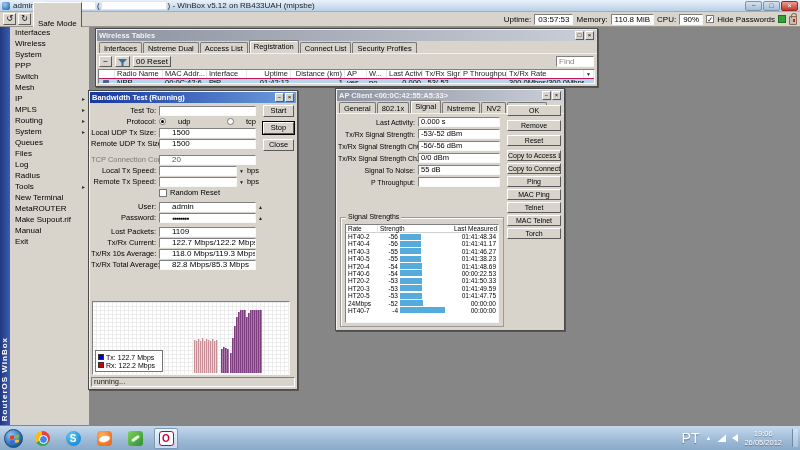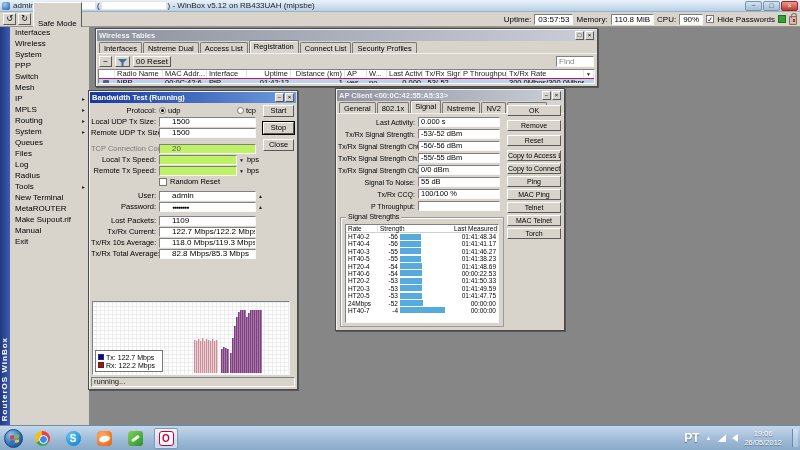--- a/index.html
+++ b/index.html
@@ -63,26 +63,26 @@
 .ralign{text-align:right;}
 .reg-ico{width:6px;height:6px;margin:1px 0 0 2px;background:#50618f;border-radius:1px;}
 
 
 #bw-win{left:-2px;top:63px;width:210px;height:300px;z-index:3;}
 #bw-rows{position:absolute;left:2px;top:14px;width:172px;}
 .bw-row{display:flex;align-items:center;height:11px;}
 .bw-label{width:68px;text-align:right;font-size:7.5px;padding-right:3px;white-space:nowrap;}
 .bw-label.dim{color:#7a7a7a;}
 .bw-input{width:97px;height:10px;line-height:8px;font-size:8px;padding:0 12px;white-space:nowrap;overflow:hidden;}
-.bw-input.dis{background:#bef264;color:#555;}
+.bw-input.dis{background:#ffffff;color:#555;}
 .bw-input.pw{font-size:5px;letter-spacing:-1px;line-height:9px;}
 .sel-wrap{display:flex;align-items:center;justify-content:space-between;padding:0 0 0 2px;}
 .sel-btn{width:9px;height:8px;font-size:5px;line-height:7px;text-align:center;background:#d8d4cc;border:1px solid;border-color:#fff #5a5a5a #5a5a5a #fff;}
 .bw-radio-row{width:97px;display:flex;justify-content:space-between;align-items:center;}
-.radio-wrap{display:flex;align-items:center;gap:2px;}
+.radio-wrap{display:flex;align-items:center;gap:12px;}
 .radio{width:7px;height:7px;border-radius:50%;background:#fff;border:1px solid #777;position:relative;}
 .radio.sel::after{content:"";position:absolute;left:1px;top:1px;width:3px;height:3px;border-radius:50%;background:#000;}
 .radio-lab{font-size:7.5px;}
 .cb-wrap{display:flex;align-items:center;gap:3px;}
 .cb{width:8px;height:8px;background:#fff;border:1px solid #777;font-size:7px;line-height:7px;text-align:center;}
 .cb-lab{font-size:7.5px;}
 .up-arrow,.dd-arrow{font-size:5px;margin-left:2px;color:#222;}
 .unit-lab{font-size:7.5px;margin-left:3px;}
 .bw-gap{width:100%;}
 #bw-buttons{position:absolute;right:3px;top:14px;width:31px;display:flex;flex-direction:column;gap:5px;}
@@ -127,21 +127,21 @@
 .task-slot.active{background:linear-gradient(#eaf3fb,#bcd4ea);border:1px solid #7d99b5;box-shadow:inset 0 0 2px #fff;}
 .chrome{width:15px;height:15px;border-radius:50%;background:conic-gradient(#ea4335 0 33%,#34a853 0 66%,#fbbc05 0 100%);position:relative;}
 .chrome::after{content:"";position:absolute;left:4px;top:4px;width:7px;height:7px;border-radius:50%;background:#4285f4;border:1.5px solid #fff;}
 .skype{width:15px;height:15px;border-radius:50%;background:radial-gradient(circle at 35% 30%,#66c8f2,#0078ca);color:#fff;font-size:10px;font-weight:bold;text-align:center;line-height:15px;}
 .mailapp{width:15px;height:15px;border-radius:4px;background:radial-gradient(circle at 35% 30%,#ffb15e,#e55b10);position:relative;}
 .mailapp::after{content:"";position:absolute;left:2px;top:5px;width:11px;height:6px;background:#fff;border-radius:50%;transform:rotate(-12deg);}
 .greenapp{width:15px;height:15px;border-radius:3px;background:linear-gradient(135deg,#7fd25a,#2f8f2f);position:relative;}
 .greenapp::after{content:"";position:absolute;left:3px;top:6px;width:9px;height:3px;background:#eaffea;border-radius:2px;transform:rotate(-35deg);}
 .operaapp{width:15px;height:15px;border-radius:3px;background:#fff;border:1px solid #c03;color:#c03;font-size:10px;font-weight:bold;text-align:center;line-height:13px;}
 .tray{margin-left:auto;display:flex;align-items:center;gap:6px;color:#fff;}
-.lang{font-size:12px;font-weight:bold;text-shadow:0 1px 1px rgba(0,0,0,.4);}
+.lang{font-size:14px;font-weight:normal;text-shadow:0 1px 1px rgba(0,0,0,.4);}
 .chev{font-size:6px;}
 .net-ico{width:9px;height:8px;background:linear-gradient(to top,#fff 0,#fff 100%);clip-path:polygon(0 100%,100% 0,100% 100%);opacity:.95;}
 .spk-ico{width:0;height:0;border:4px solid transparent;border-right:6px solid #fff;border-left:none;}
 .clock{text-align:center;font-size:7.5px;line-height:9px;text-shadow:0 1px 1px rgba(0,0,0,.4);margin-right:4px;}
 .show-desktop{width:6px;align-self:stretch;border-left:1px solid #6f8aa5;background:linear-gradient(#cfe0f0,#a9c3dc);}
 </style>
 </head>
 <body>
 
 <div class="screen">
@@ -340,34 +340,26 @@
           </div>
           <div class="ap-row">
             <div class="ap-label">Tx/Rx Signal Strength:</div>
             <div class="ap-input sunken">-53/-52 dBm</div>
           </div>
           <div class="ap-row">
             <div class="ap-label">Tx/Rx Signal Strength Ch0:</div>
             <div class="ap-input sunken">-56/-56 dBm</div>
           </div>
           <div class="ap-row">
-            <div class="ap-label">Tx/Rx Signal Strength Ch1:</div>
-            <div class="ap-input sunken">-55/-55 dBm</div>
-          </div>
-          <div class="ap-row">
             <div class="ap-label">Tx/Rx Signal Strength Ch2:</div>
             <div class="ap-input sunken">0/0 dBm</div>
           </div>
           <div class="ap-row">
             <div class="ap-label">Signal To Noise:</div>
             <div class="ap-input sunken">55 dB</div>
-          </div>
-          <div class="ap-row">
-            <div class="ap-label">Tx/Rx CCQ:</div>
-            <div class="ap-input sunken">100/100 %</div>
           </div>
           <div class="ap-row">
             <div class="ap-label">P Throughput:</div>
             <div class="ap-input sunken"></div>
           </div>
         </div>
       <div id="ss-box">
         <div id="ss-legend">Signal Strengths</div>
         <div id="ss-table">
           <div class="ss-grid ss-hrow">
@@ -484,20 +476,24 @@
 
     <div class="win" id="bw-win">
       <div class="tbar act">
         <span>Bandwidth Test (Running)</span>
         <div class="tb-buttons">
           <div class="tbtn bevel">−</div>
           <div class="tbtn bevel">×</div>
         </div>
       </div>
       <div id="bw-rows">
+          <div class="bw-row">
+            <div class="bw-label">Test To:</div>
+            <div class="bw-input sunken"></div>
+          </div>
           <div class="bw-row">
             <div class="bw-label">Protocol:</div>
             <div class="bw-radio-row">
               <div class="radio-wrap">
                 <div class="radio sel"></div>
                 <div class="radio-lab">udp</div>
               </div>
               <div class="radio-wrap">
                 <div class="radio"></div>
                 <div class="radio-lab">tcp</div>

